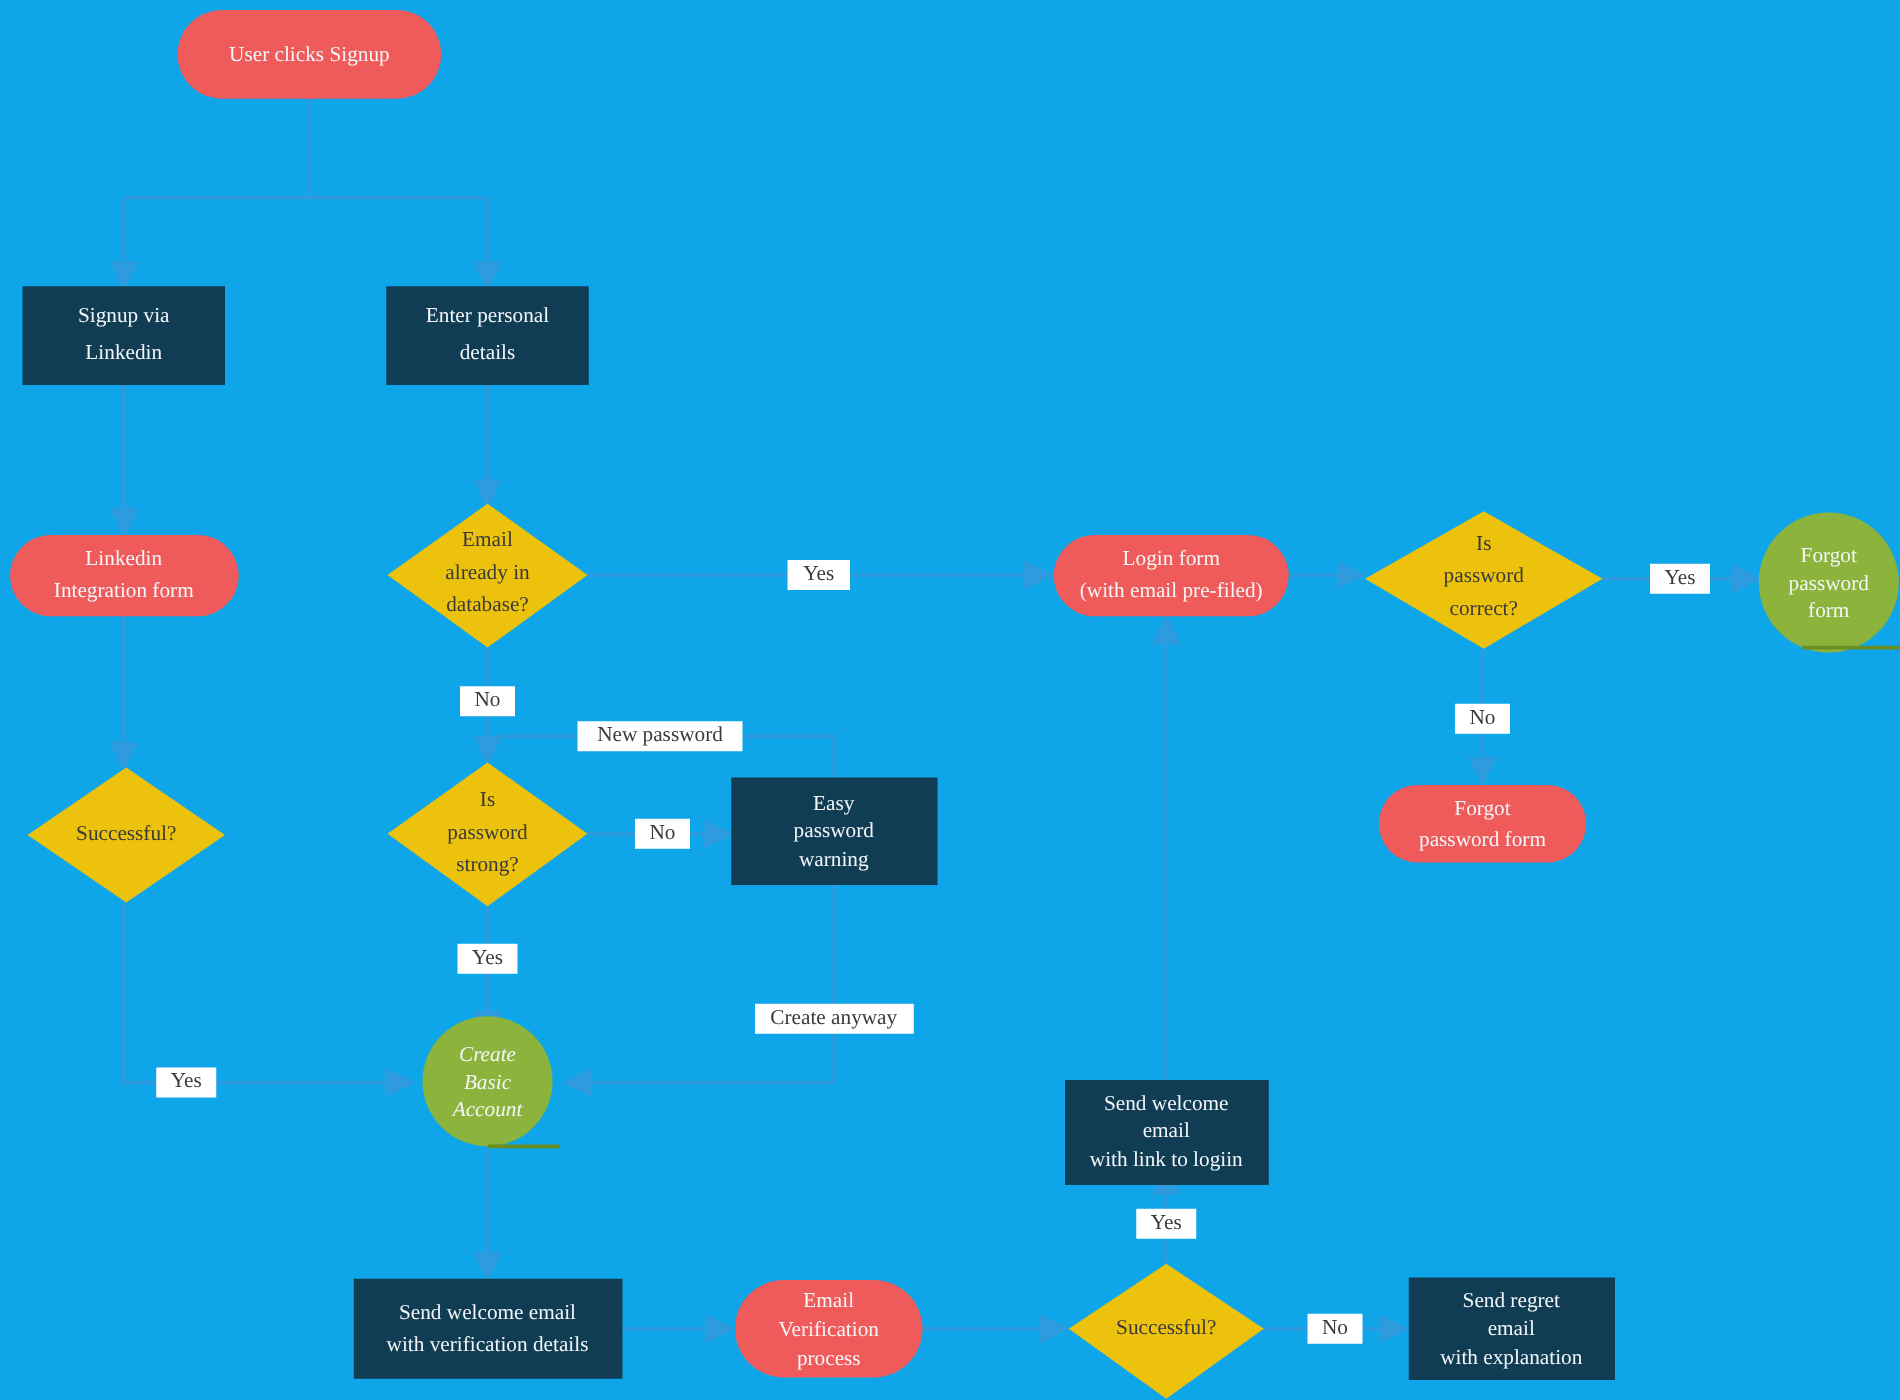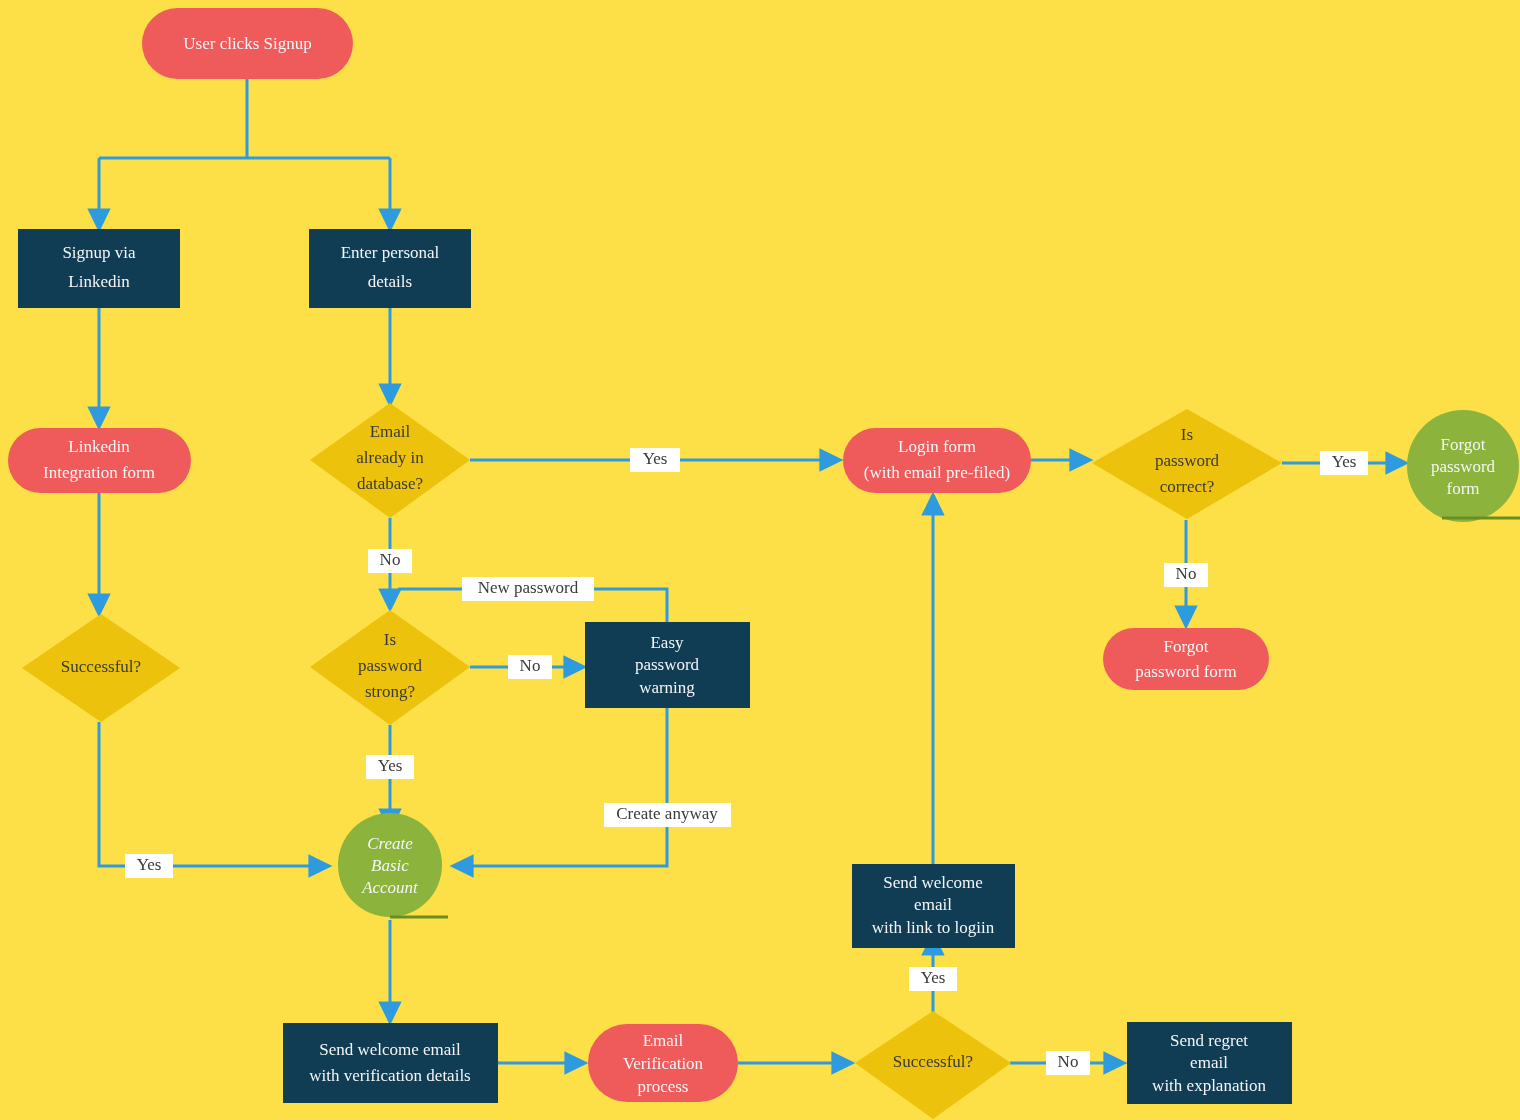--- a/index.html
+++ b/index.html
@@ -4,21 +4,21 @@
 <style>
   html, body {
     margin: 0;
     padding: 0;
     background: #ffffff;
   }
   #canvas-wrap {
     position: relative;
     width: 1520px;
     height: 1120px;
-    background: #fde047;
+    background: #0ea5e9;
     overflow: hidden;
     font-family: "Liberation Serif", "DejaVu Serif", serif;
   }
   svg#flow {
     display: block;
     width: 1520px;
     height: 1120px;
   }
   .node-label {
     font-family: "Liberation Serif", "DejaVu Serif", serif;

